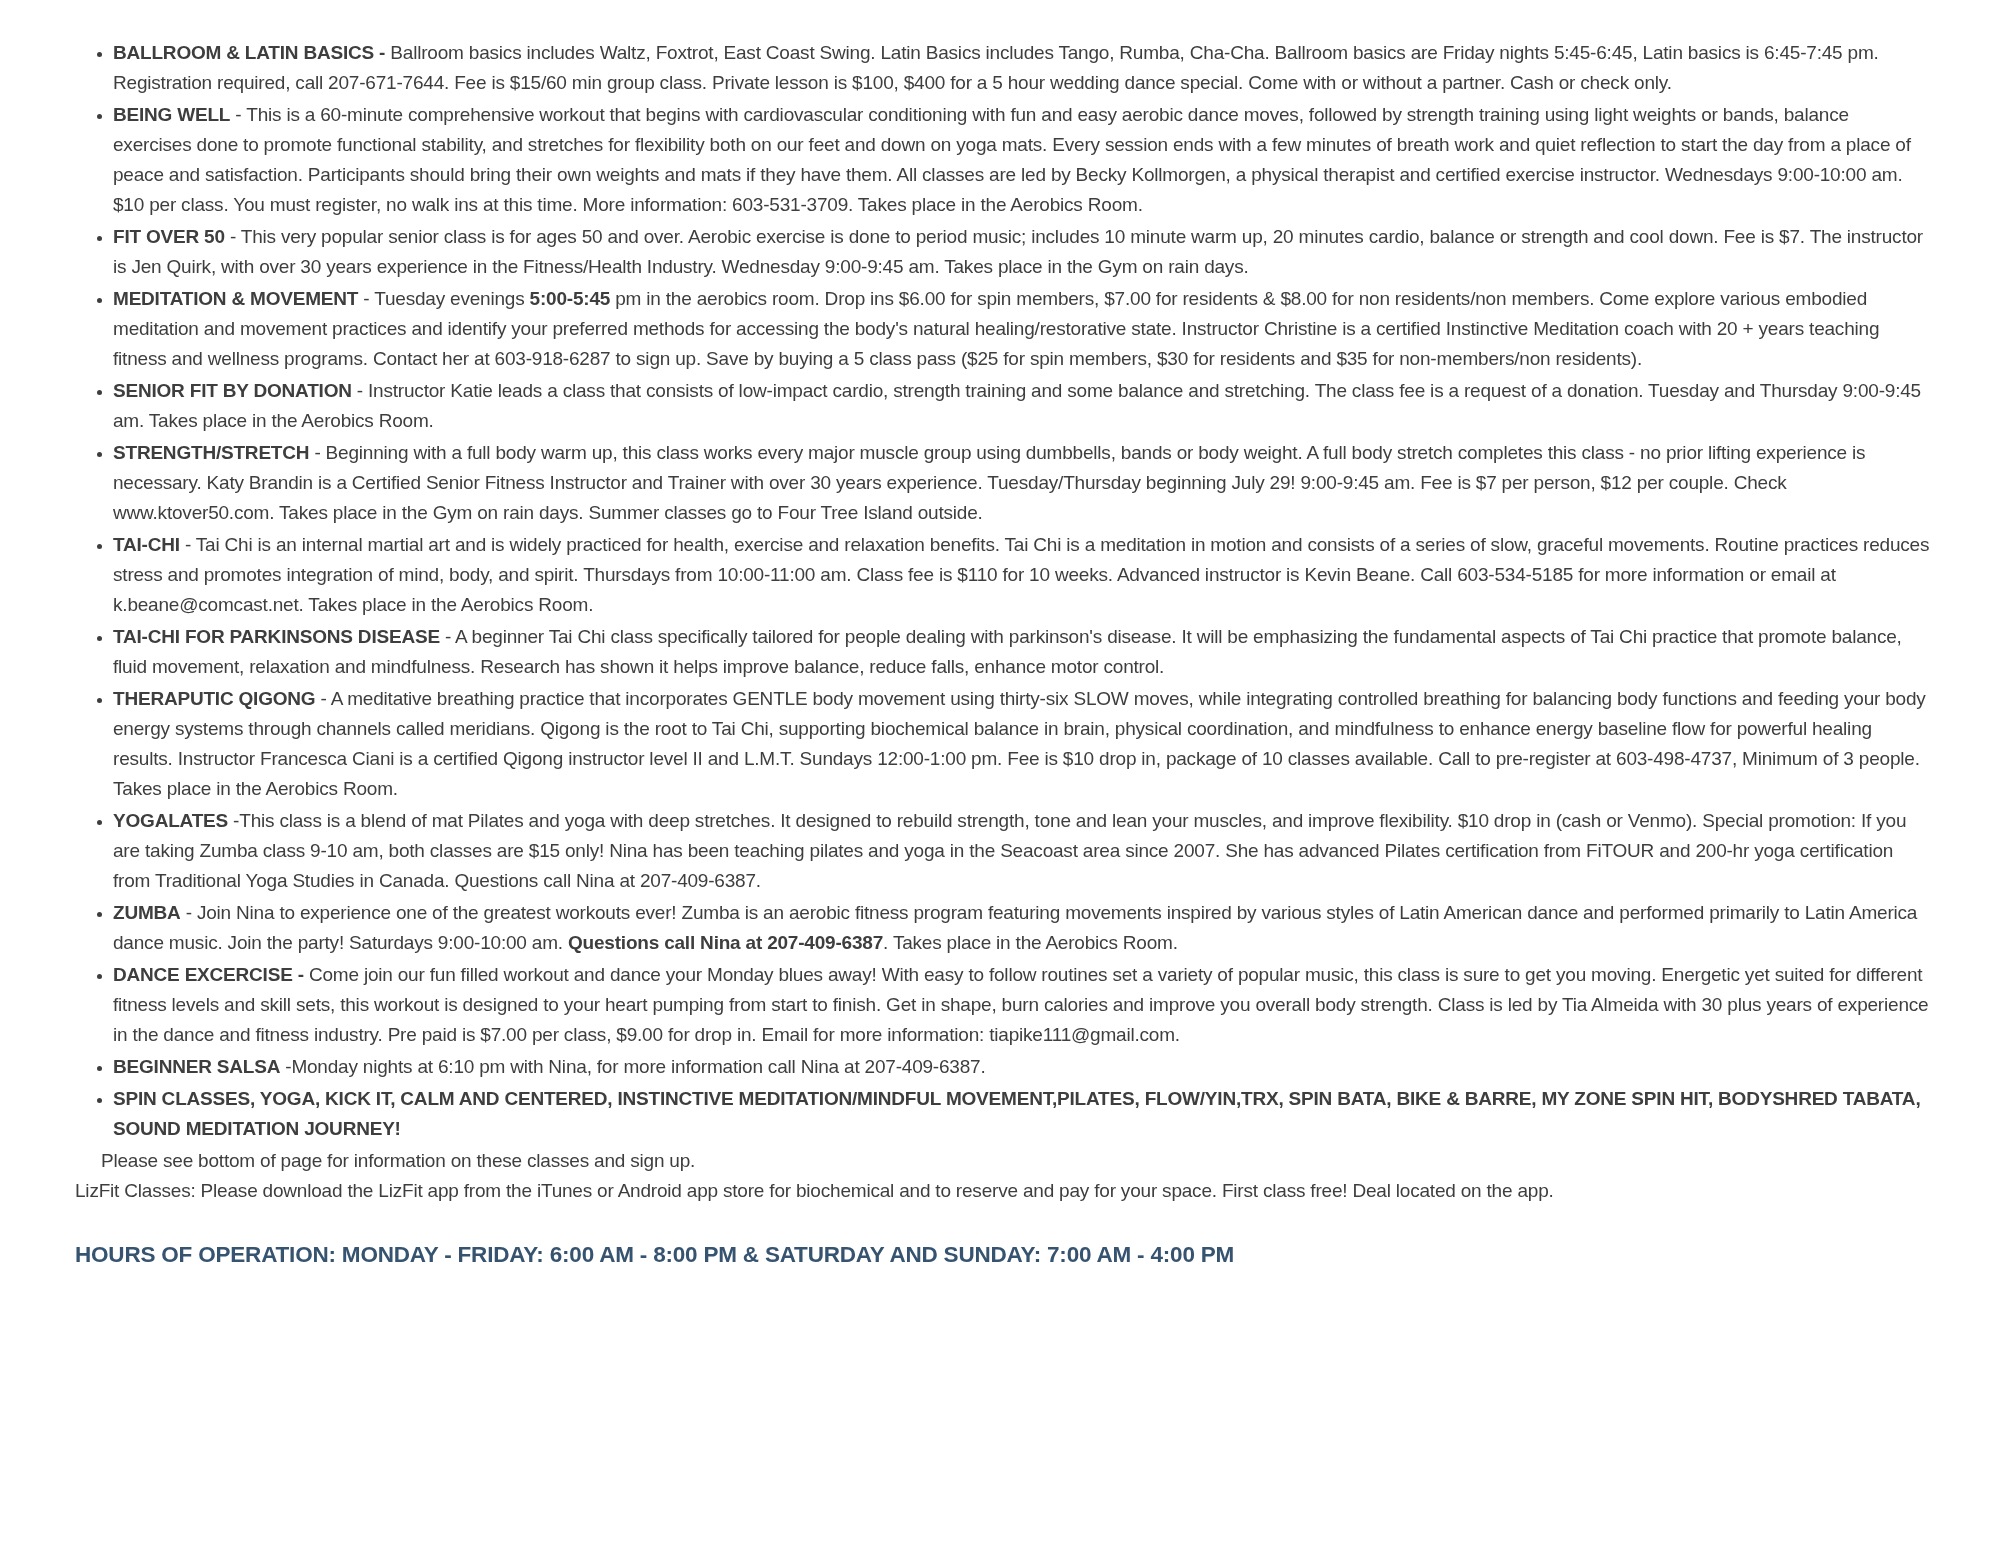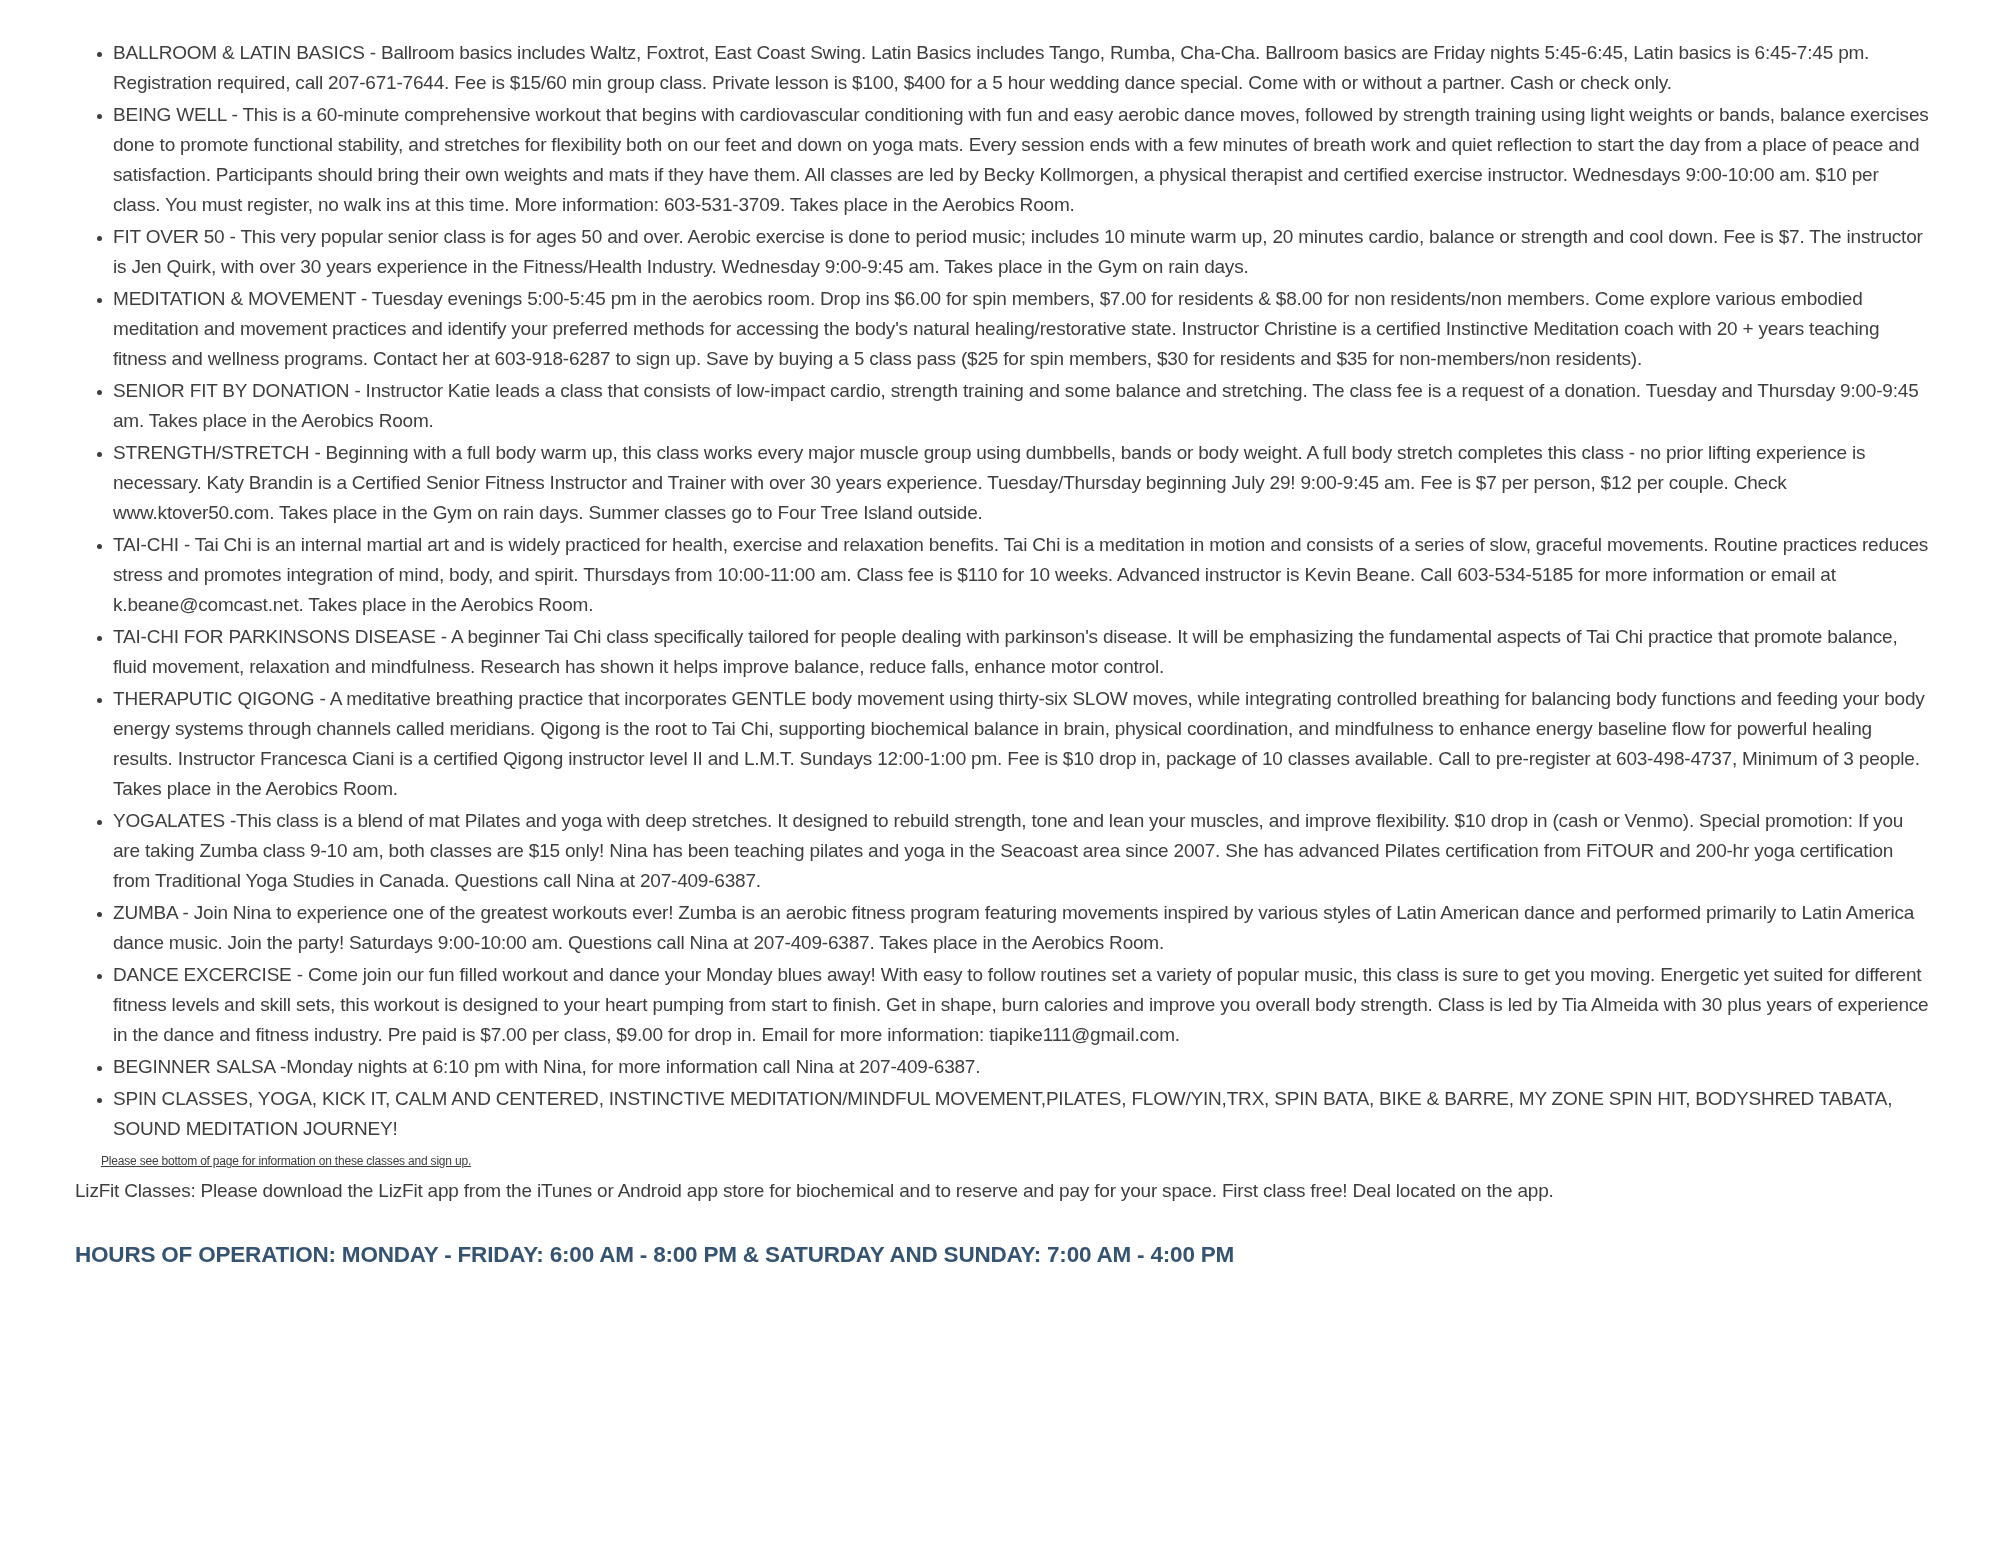--- a/index.html
+++ b/index.html
@@ -28,29 +28,28 @@
   ul.class-list li {
     font-size: 19px;
     line-height: 30px;
     letter-spacing: -0.2px;
     margin: 0 0 2px 0;
   }
   ul.class-list li::marker {
     font-size: 15px;
   }
   .b {
-    font-weight: normal;
+    font-weight: bold;
   }
   .note-line {
-    font-size: 12px;
+    font-size: 19px;
     line-height: 30px;
     letter-spacing: -0.2px;
     padding-left: 26px;
     margin: 2px 0 0 0;
-    text-decoration: underline;
   }
   .plain-line {
     font-size: 19px;
     line-height: 30px;
     letter-spacing: -0.2px;
     margin: 0;
   }
   .footer {
     margin-top: 32px;
     text-align: left;

